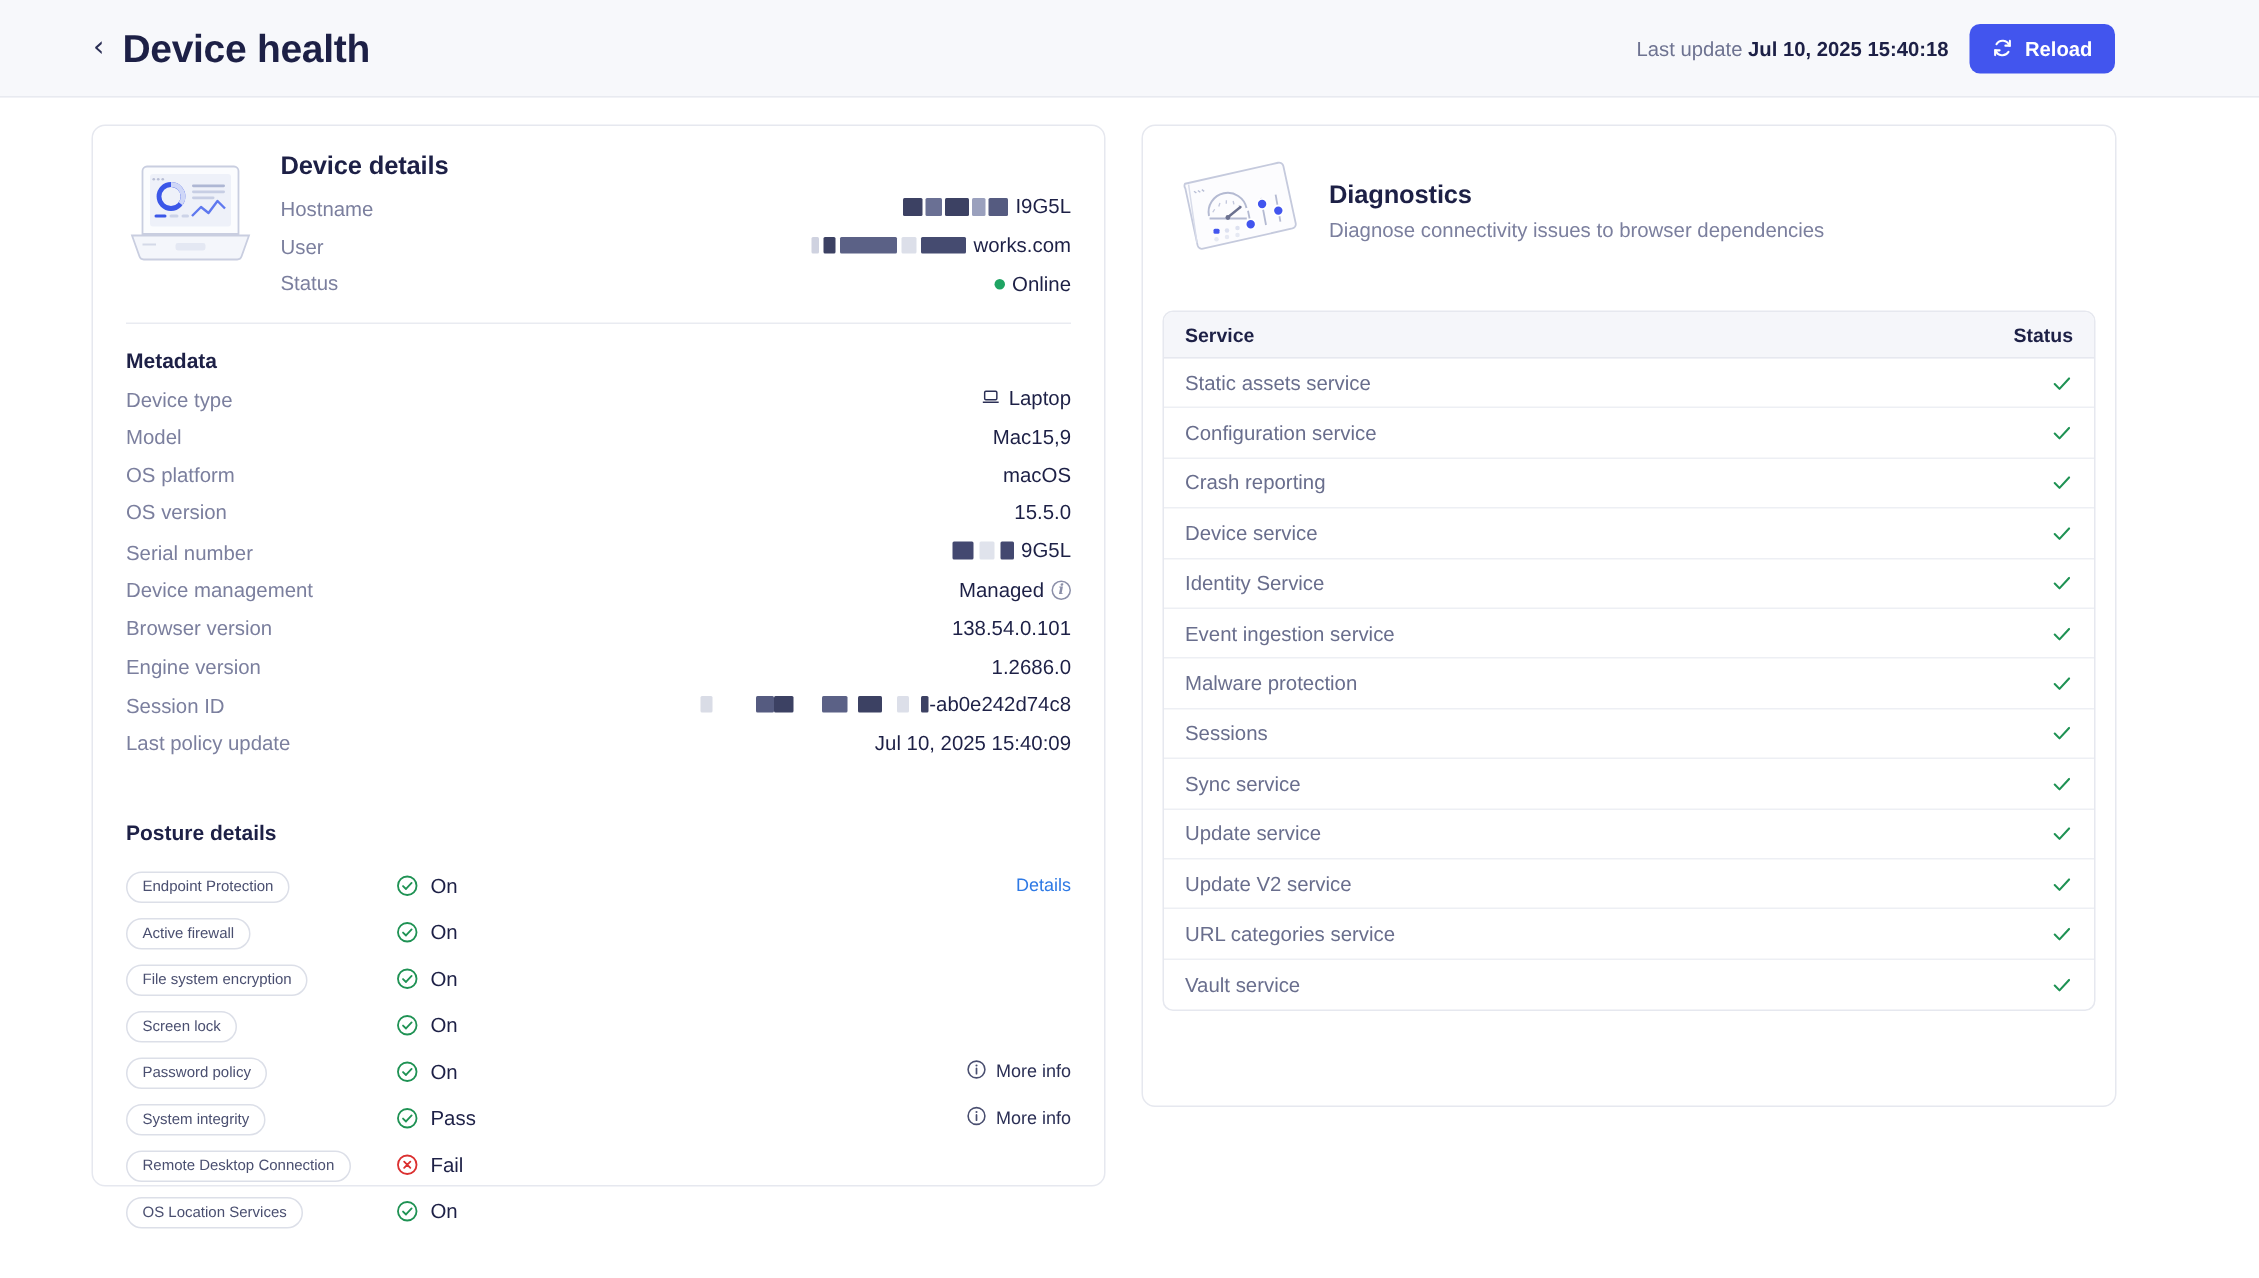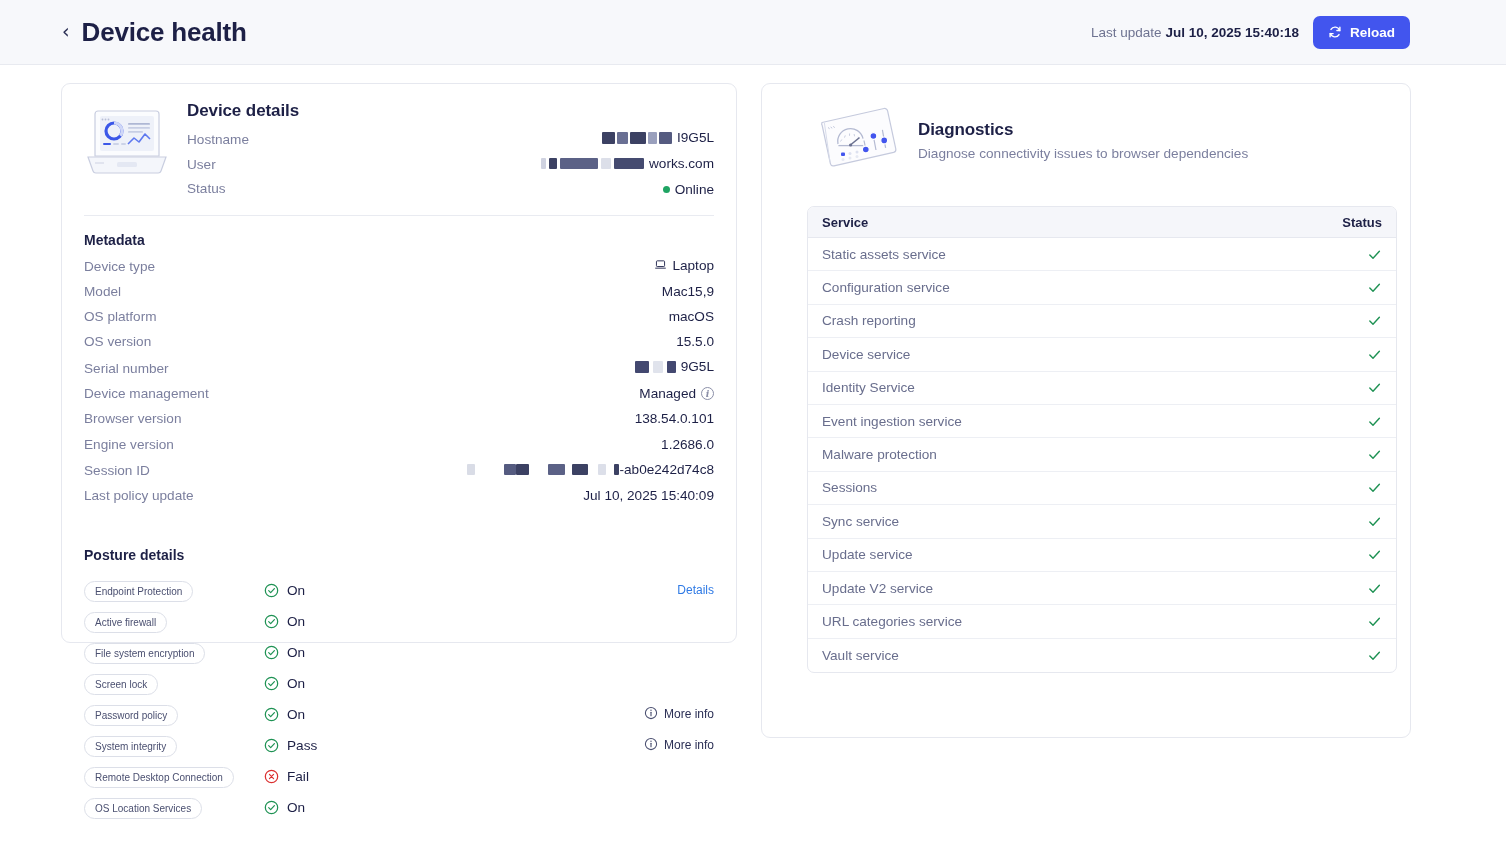--- a/index.html
+++ b/index.html
@@ -42,22 +42,22 @@
     font-family: "Liberation Sans", sans-serif;
   }
   .reload-btn svg { display: block; }
 
   
   .content { position: absolute; left: 0; top: 65px; width: 1506px; height: 787px; }
   .card {
     position: absolute; background: #fff;
     border: 1px solid #e6e8ef; border-radius: 9px;
   }
-  #card-device { left: 61px; top: 18px; width: 676px; height: 560px; }
-  #card-diag   { left: 761px; top: 18px; width: 650px; height: 655px; padding-left: 32px; }
+  #card-device { left: 61px; top: 18px; width: 676px; height: 708px; }
+  #card-diag   { left: 761px; top: 18px; width: 650px; height: 655px; }
 
   
   .dev-head { display: flex; padding: 17px 22px 0 22px; }
   .dev-illus { width: 86px; flex: 0 0 86px; margin-right: 17px; padding-top: 6px; }
   .dev-info { flex: 1; min-width: 0; }
   .card-title { font-size: 17px; font-weight: 700; color: #1d2046; letter-spacing: -0.1px; }
   .kv {
     display: flex; justify-content: space-between; align-items: baseline;
     font-size: 13.6px; margin-top: 9px;
   }

